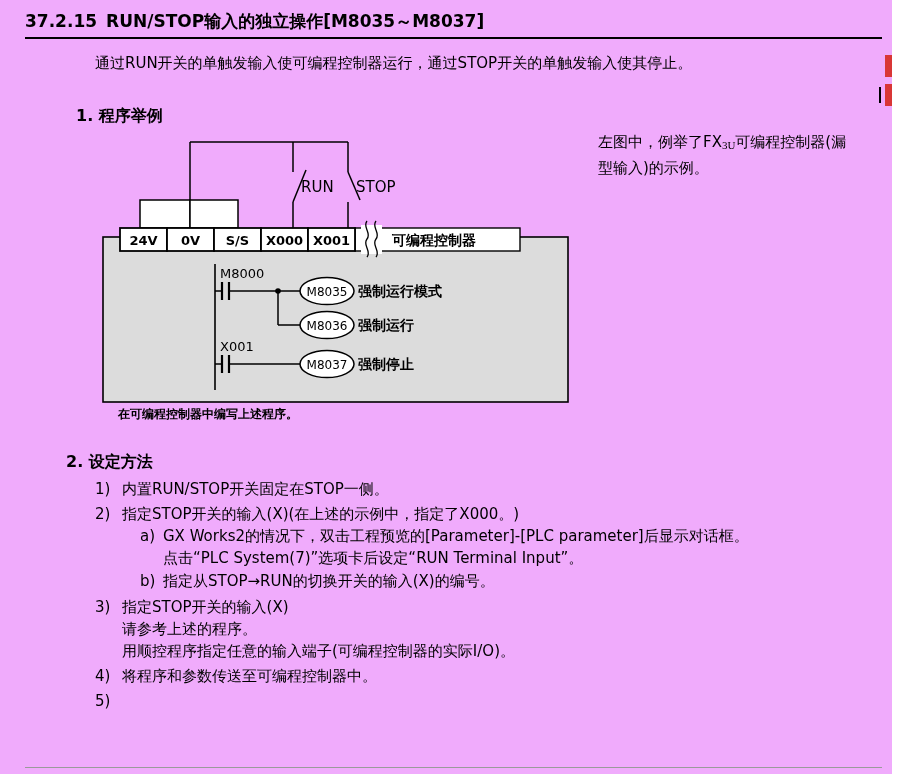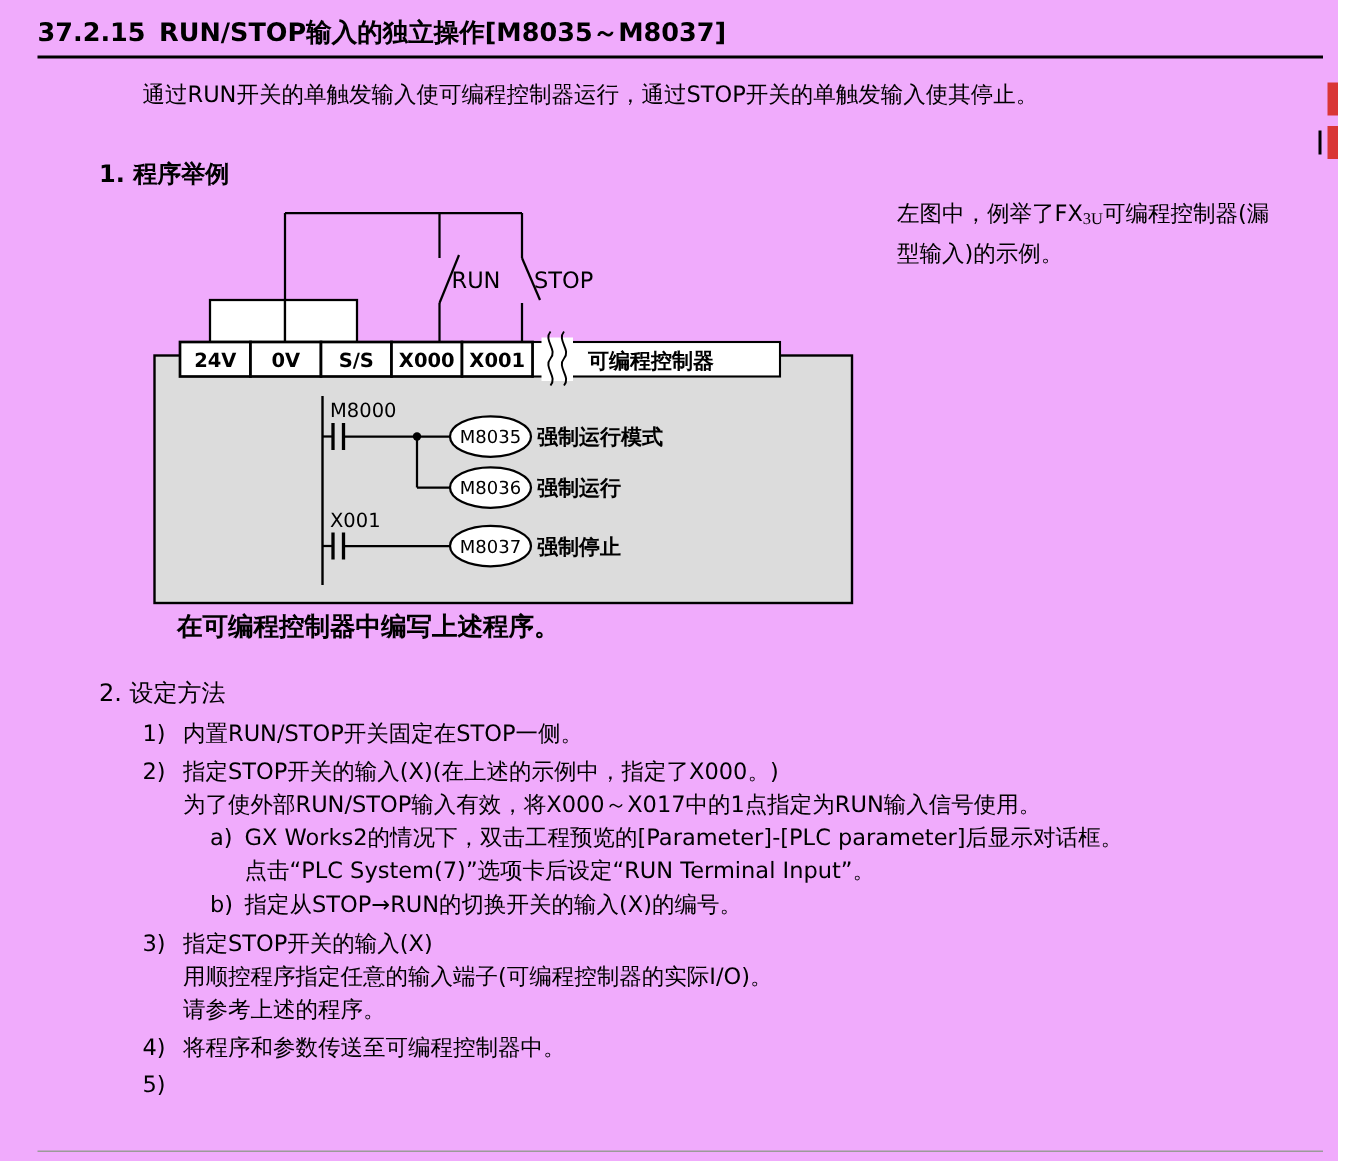--- a/index.html
+++ b/index.html
@@ -10,27 +10,27 @@
   }
   .title{position:absolute;left:25px;top:10px;font-size:17px;font-weight:bold;white-space:nowrap;}
   .title .num{margin-right:9px;}
   .title-rule{position:absolute;left:25px;top:37px;width:857px;height:2px;background:#000;}
   .bottom-rule{position:absolute;left:25px;top:767px;width:857px;height:1px;background:#9a9a9a;}
   .edge-red{position:absolute;right:0;width:7px;background:#d93636;}
   .edge-red.r1{top:55px;height:22px;}
   .edge-red.r2{top:84px;height:22px;}
   .edge-black{position:absolute;right:11px;top:87px;width:2px;height:16px;background:#000;}
   .intro{position:absolute;left:95px;top:52px;font-size:15px;line-height:22px;white-space:nowrap;}
-  .h1{position:absolute;left:66px;top:106px;font-size:16px;font-weight:bold;white-space:nowrap;}
-  .h2{position:absolute;left:66px;top:452px;font-size:16px;font-weight:normal;white-space:nowrap;}
+  .h1{position:absolute;left:76px;top:106px;font-size:16px;font-weight:bold;white-space:nowrap;}
+  .h2{position:absolute;left:66px;top:452px;font-size:16px;font-weight:bold;white-space:nowrap;}
   .diagram{position:absolute;left:100px;top:132px;}
   .diagram text{font-family:"DejaVu Sans","Liberation Sans",sans-serif;fill:#000;}
   .note{position:absolute;left:598px;top:131px;width:300px;font-size:15px;line-height:23px;}
   .note .fxsub{font-size:11px;vertical-align:-2px;font-family:Liberation Serif, serif;}
-  .caption{position:absolute;left:118px;top:406px;font-size:17px;font-weight:bold;white-space:nowrap;}
+  .caption{position:absolute;left:118px;top:406px;font-size:12px;font-weight:bold;white-space:nowrap;}
   .list{position:absolute;left:95px;top:478px;width:790px;font-size:15px;line-height:22px;}
   .item{display:flex;margin-bottom:3px;}
   .item>.no{width:27px;flex:none;}
   .subitem{display:flex;margin-left:18px;margin-bottom:1px;}
   .subitem>.no{width:23px;flex:none;}
   .ln{white-space:nowrap;}
 </style>
 </head>
 <body>
 
@@ -130,43 +130,42 @@
       <div class="no">1)</div>
       <div class="body">
           <div class="ln">内置RUN/STOP开关固定在STOP一侧。</div>
         </div>
     </div>
 
     <div class="item">
       <div class="no">2)</div>
       <div class="body">
         <div class="ln">指定STOP开关的输入(X)(在上述的示例中，指定了X000。)</div>
-        <div class="ln">为了使外部RUN/STOP输入有效，将X000～X017中的1点指定为RUN输入信号使用。</div>
         <div class="subitem">
           <div class="no">a)</div>
           <div class="body">
             <div class="ln">GX Works2的情况下，双击工程预览的[Parameter]-[PLC parameter]后显示对话框。</div>
             <div class="ln">点击“PLC System(7)”选项卡后设定“RUN Terminal Input”。</div>
           </div>
         </div>
         <div class="subitem">
           <div class="no">b)</div>
           <div class="body">
               <div class="ln">指定从STOP→RUN的切换开关的输入(X)的编号。</div>
             </div>
         </div>
       </div>
     </div>
 
     <div class="item">
       <div class="no">3)</div>
       <div class="body">
         <div class="ln">指定STOP开关的输入(X)</div>
+        <div class="ln">请参考上述的程序。</div>
         <div class="ln">用顺控程序指定任意的输入端子(可编程控制器的实际I/O)。</div>
-        <div class="ln">请参考上述的程序。</div>
       </div>
     </div>
 
     <div class="item">
       <div class="no">4)</div>
       <div class="body">
           <div class="ln">将程序和参数传送至可编程控制器中。</div>
         </div>
     </div>
 

